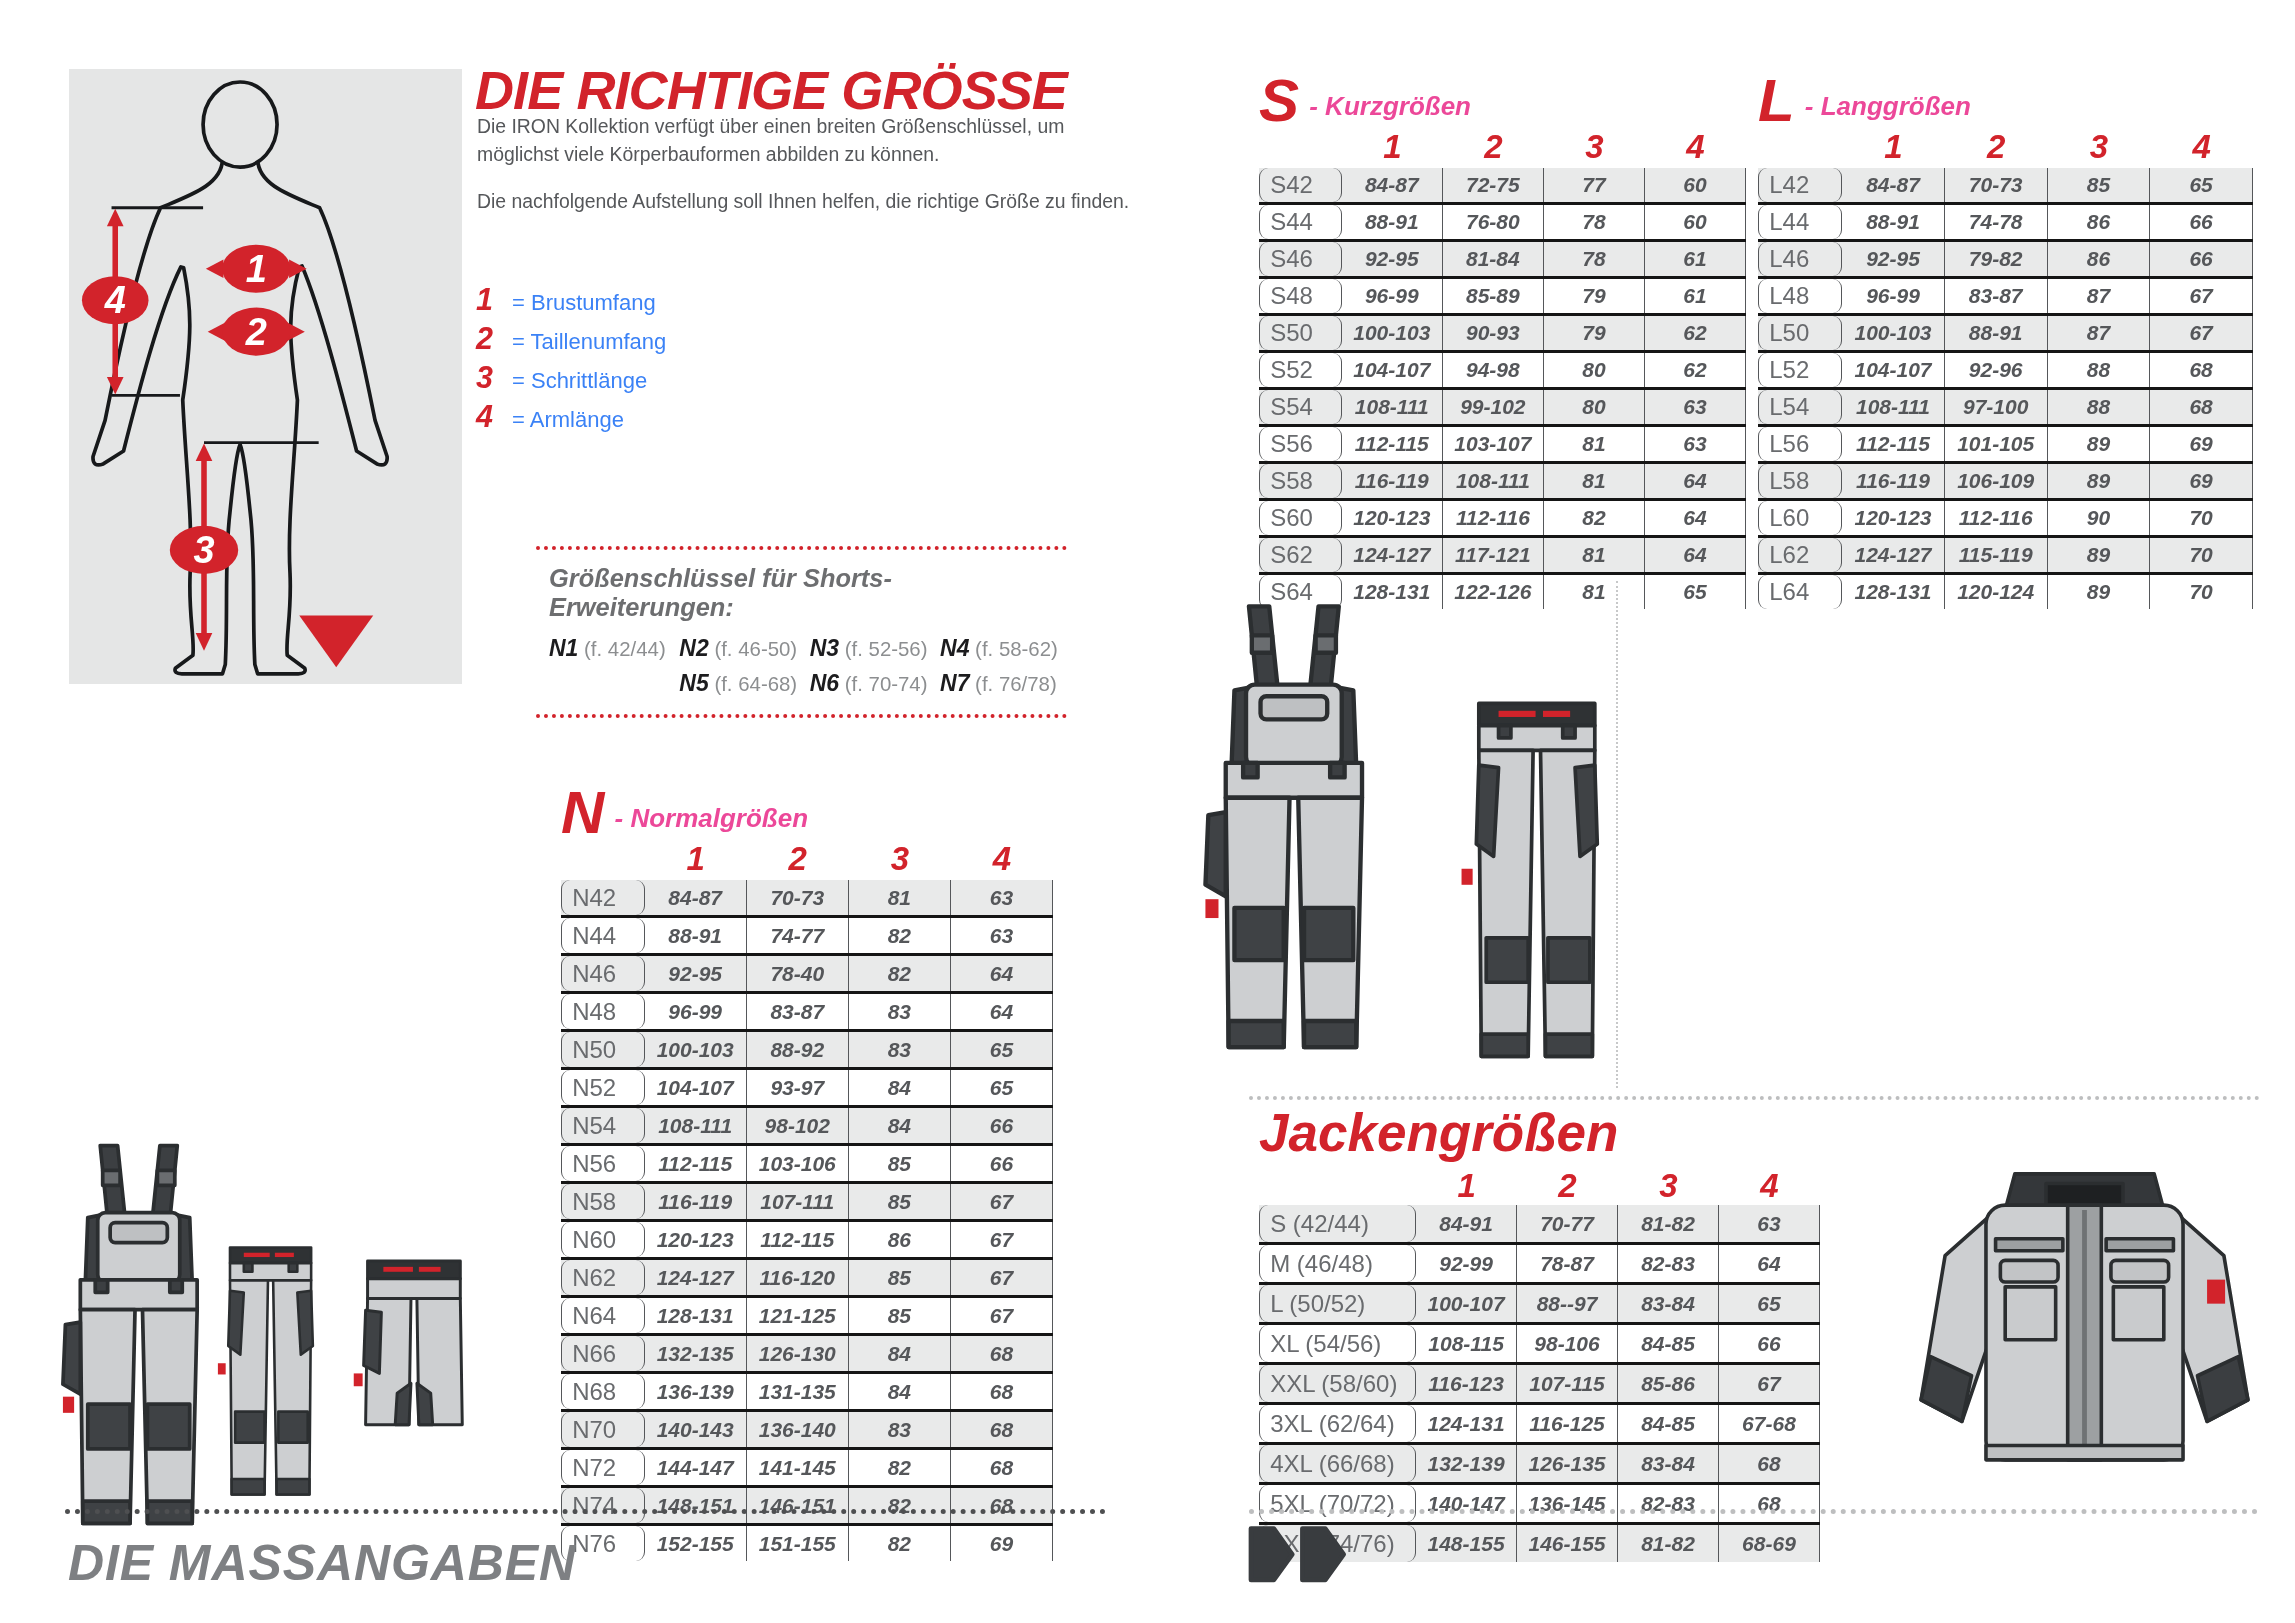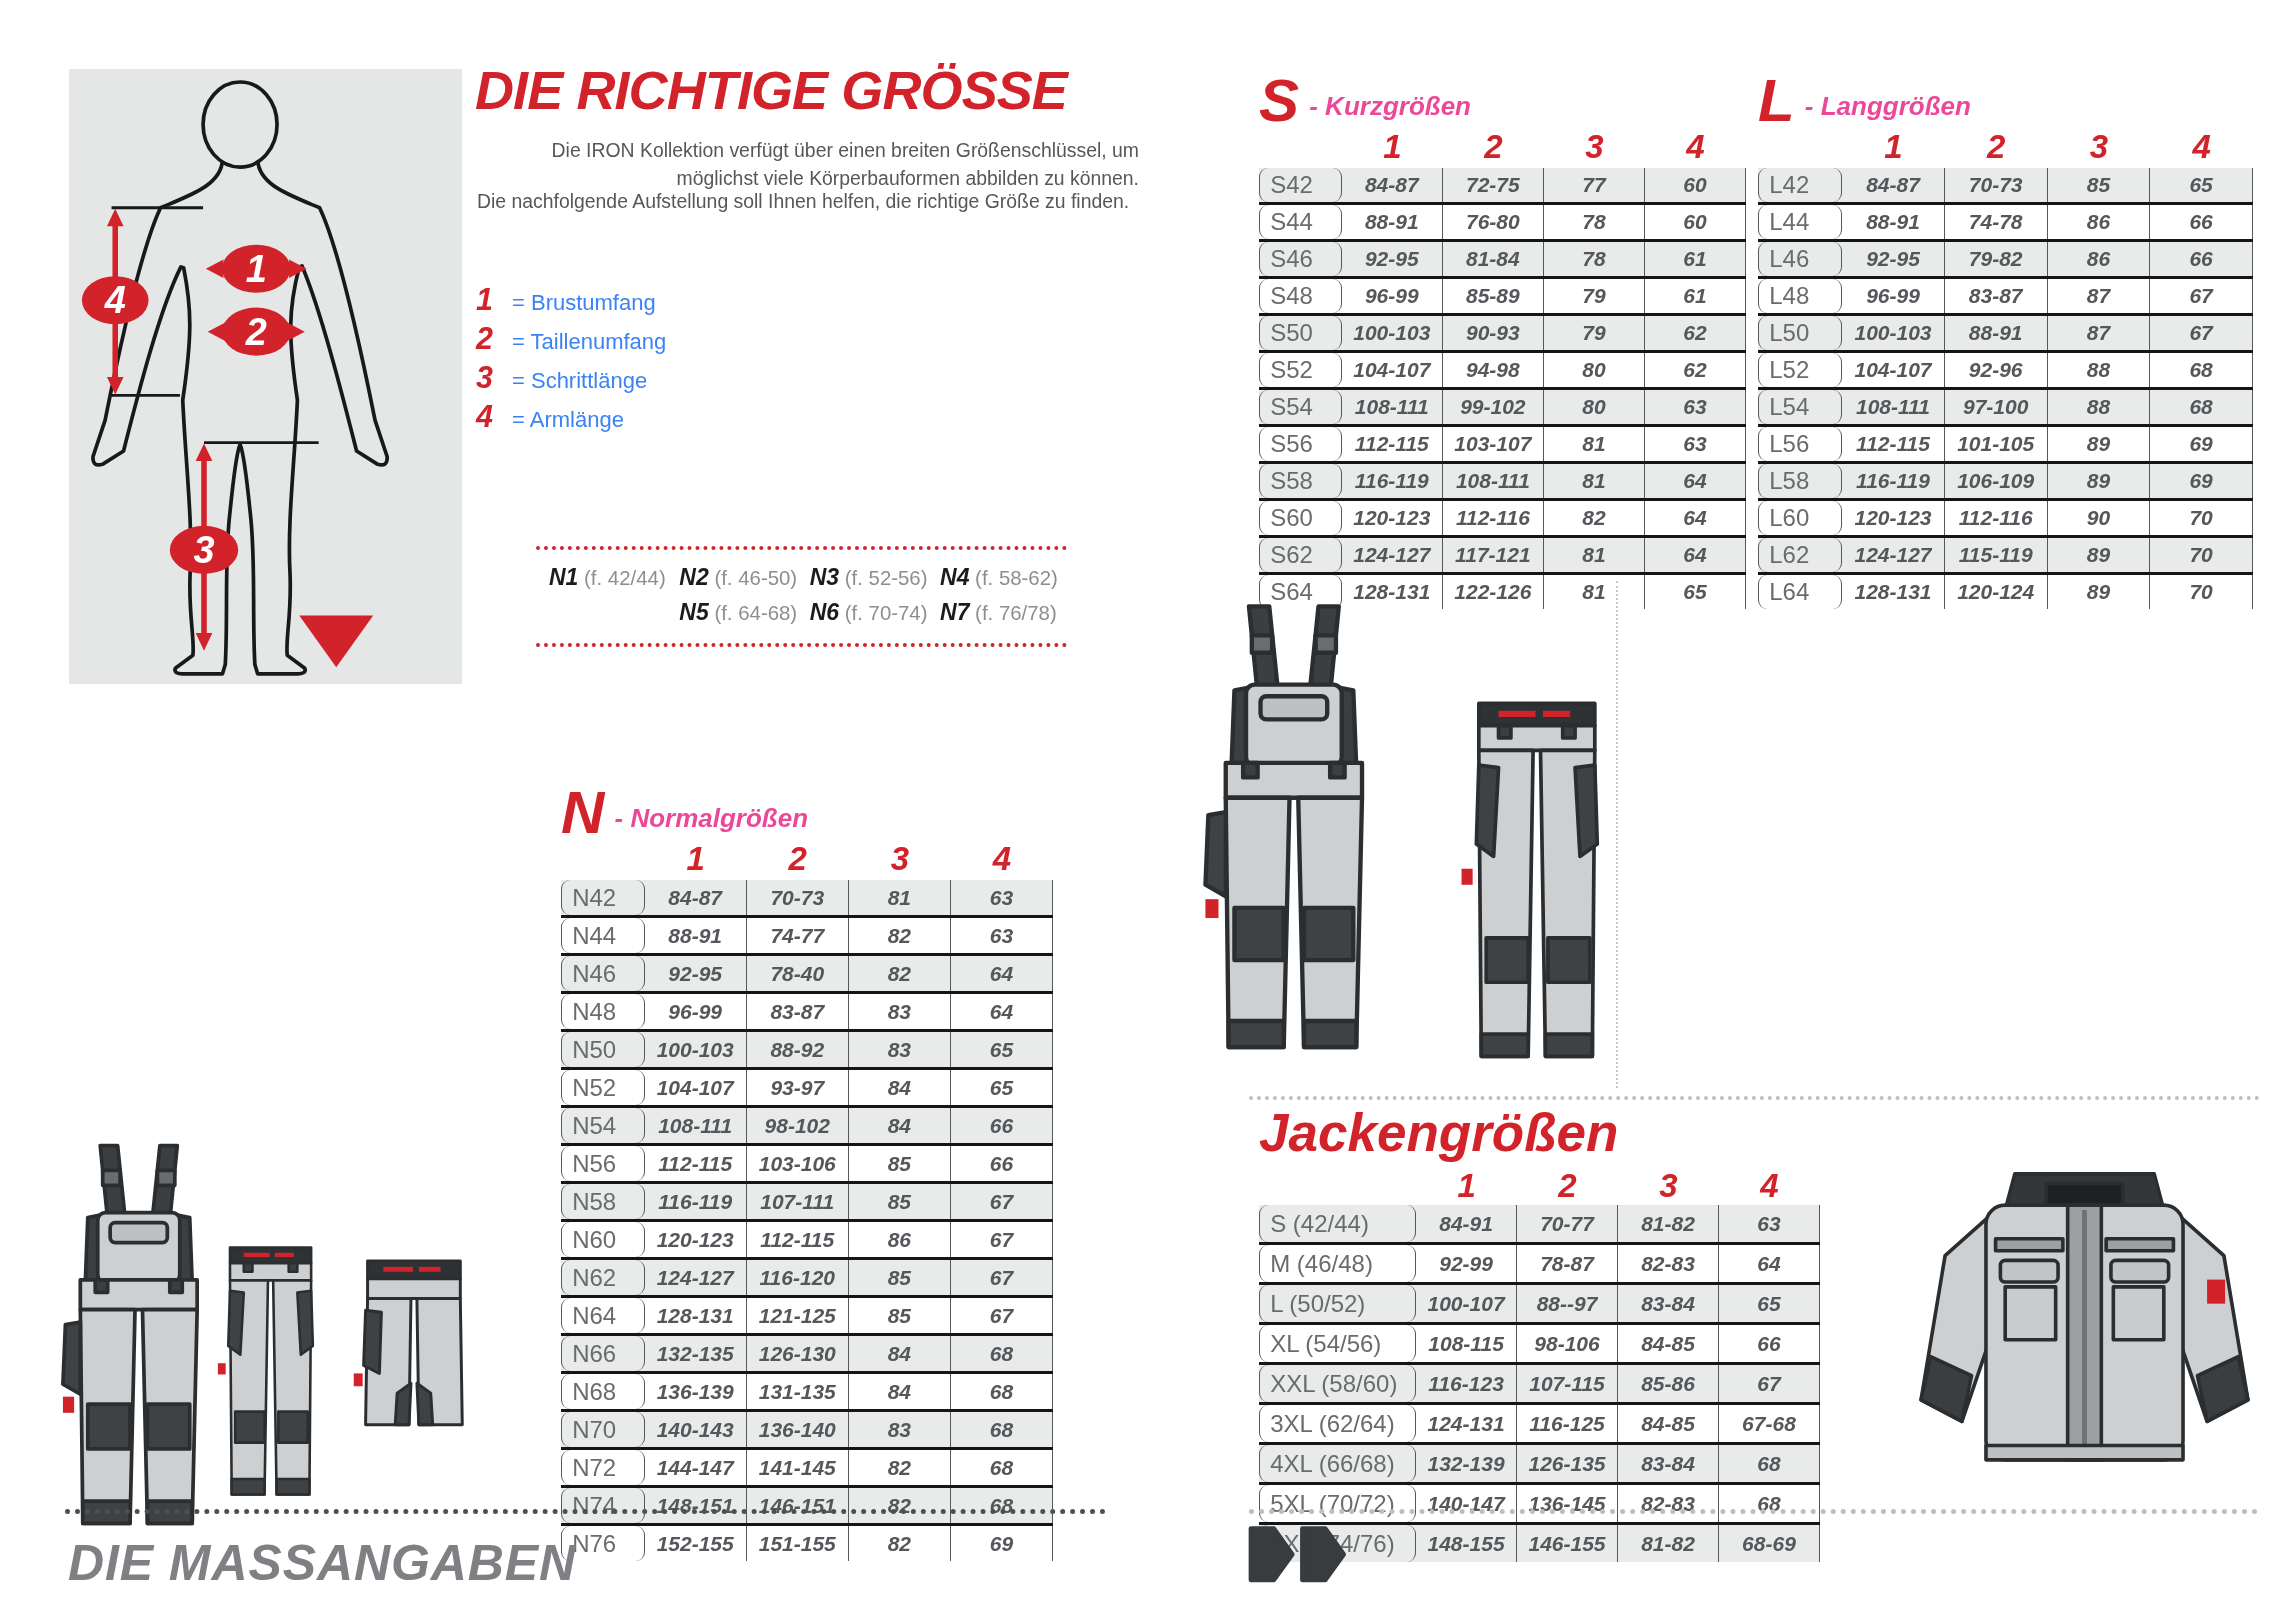--- a/index.html
+++ b/index.html
@@ -7,21 +7,21 @@
        font-family:"Liberation Sans",sans-serif;overflow:hidden;}
 
   
   .diagram-box{position:absolute;left:69px;top:69px;width:393px;height:615px;background:#e5e6e6;}
   .diagram-box svg{display:block;width:100%;height:100%;}
 
   
   .main-title{position:absolute;left:475px;top:59px;margin:0;font-size:54px;font-weight:bold;
               font-style:italic;color:#d2232b;letter-spacing:-0.9px;white-space:nowrap;}
   .intro{position:absolute;left:477px;width:662px;margin:0;font-size:19.4px;line-height:1.45;color:#55575a;}
-  .p1{top:136px;text-align:right;} .p2{top:187px;}
+  .p1{top:112px;} .p2{top:187px;}
 
   
   .legend{position:absolute;left:476px;top:282px;display:flex;flex-direction:column;gap:11px;}
   .leg-item{display:flex;align-items:baseline;gap:12px;height:28px;}
   .leg-num{font-size:30.5px;font-weight:bold;font-style:italic;color:#d2232b;min-width:24px;}
   .leg-txt{font-size:22px;color:#3b82f6;}
 
   
   .shorts-box{position:absolute;left:536px;top:546px;width:531px;box-sizing:border-box;
               border-top:4.6px dotted #d2232b;border-bottom:4.6px dotted #d2232b;padding:14px 4.6px 16.7px 13px;}
@@ -218,20 +218,21 @@
         <span class="leg-num">3</span>
         <span class="leg-txt">= Schrittlänge</span>
       </div>
       <div class="leg-item">
         <span class="leg-num">4</span>
         <span class="leg-txt">= Armlänge</span>
       </div>
     </div>
 
   <div class="shorts-box">
+    <p class="sk-title">Größenschlüssel für Shorts-Erweiterungen:</p>
     <div class="sk-grid">
         <div class="sk-entry"><span class="sk-code">N1</span><span class="sk-range"> (f. 42/44)</span></div>
         <div class="sk-entry"><span class="sk-code">N2</span><span class="sk-range"> (f. 46-50)</span></div>
         <div class="sk-entry"><span class="sk-code">N3</span><span class="sk-range"> (f. 52-56)</span></div>
         <div class="sk-entry"><span class="sk-code">N4</span><span class="sk-range"> (f. 58-62)</span></div>
         <div class="sk-entry" style="grid-column: 2;"><span class="sk-code">N5</span><span class="sk-range"> (f. 64-68)</span></div>
         <div class="sk-entry"><span class="sk-code">N6</span><span class="sk-range"> (f. 70-74)</span></div>
         <div class="sk-entry"><span class="sk-code">N7</span><span class="sk-range"> (f. 76/78)</span></div>
       </div>
   </div>

